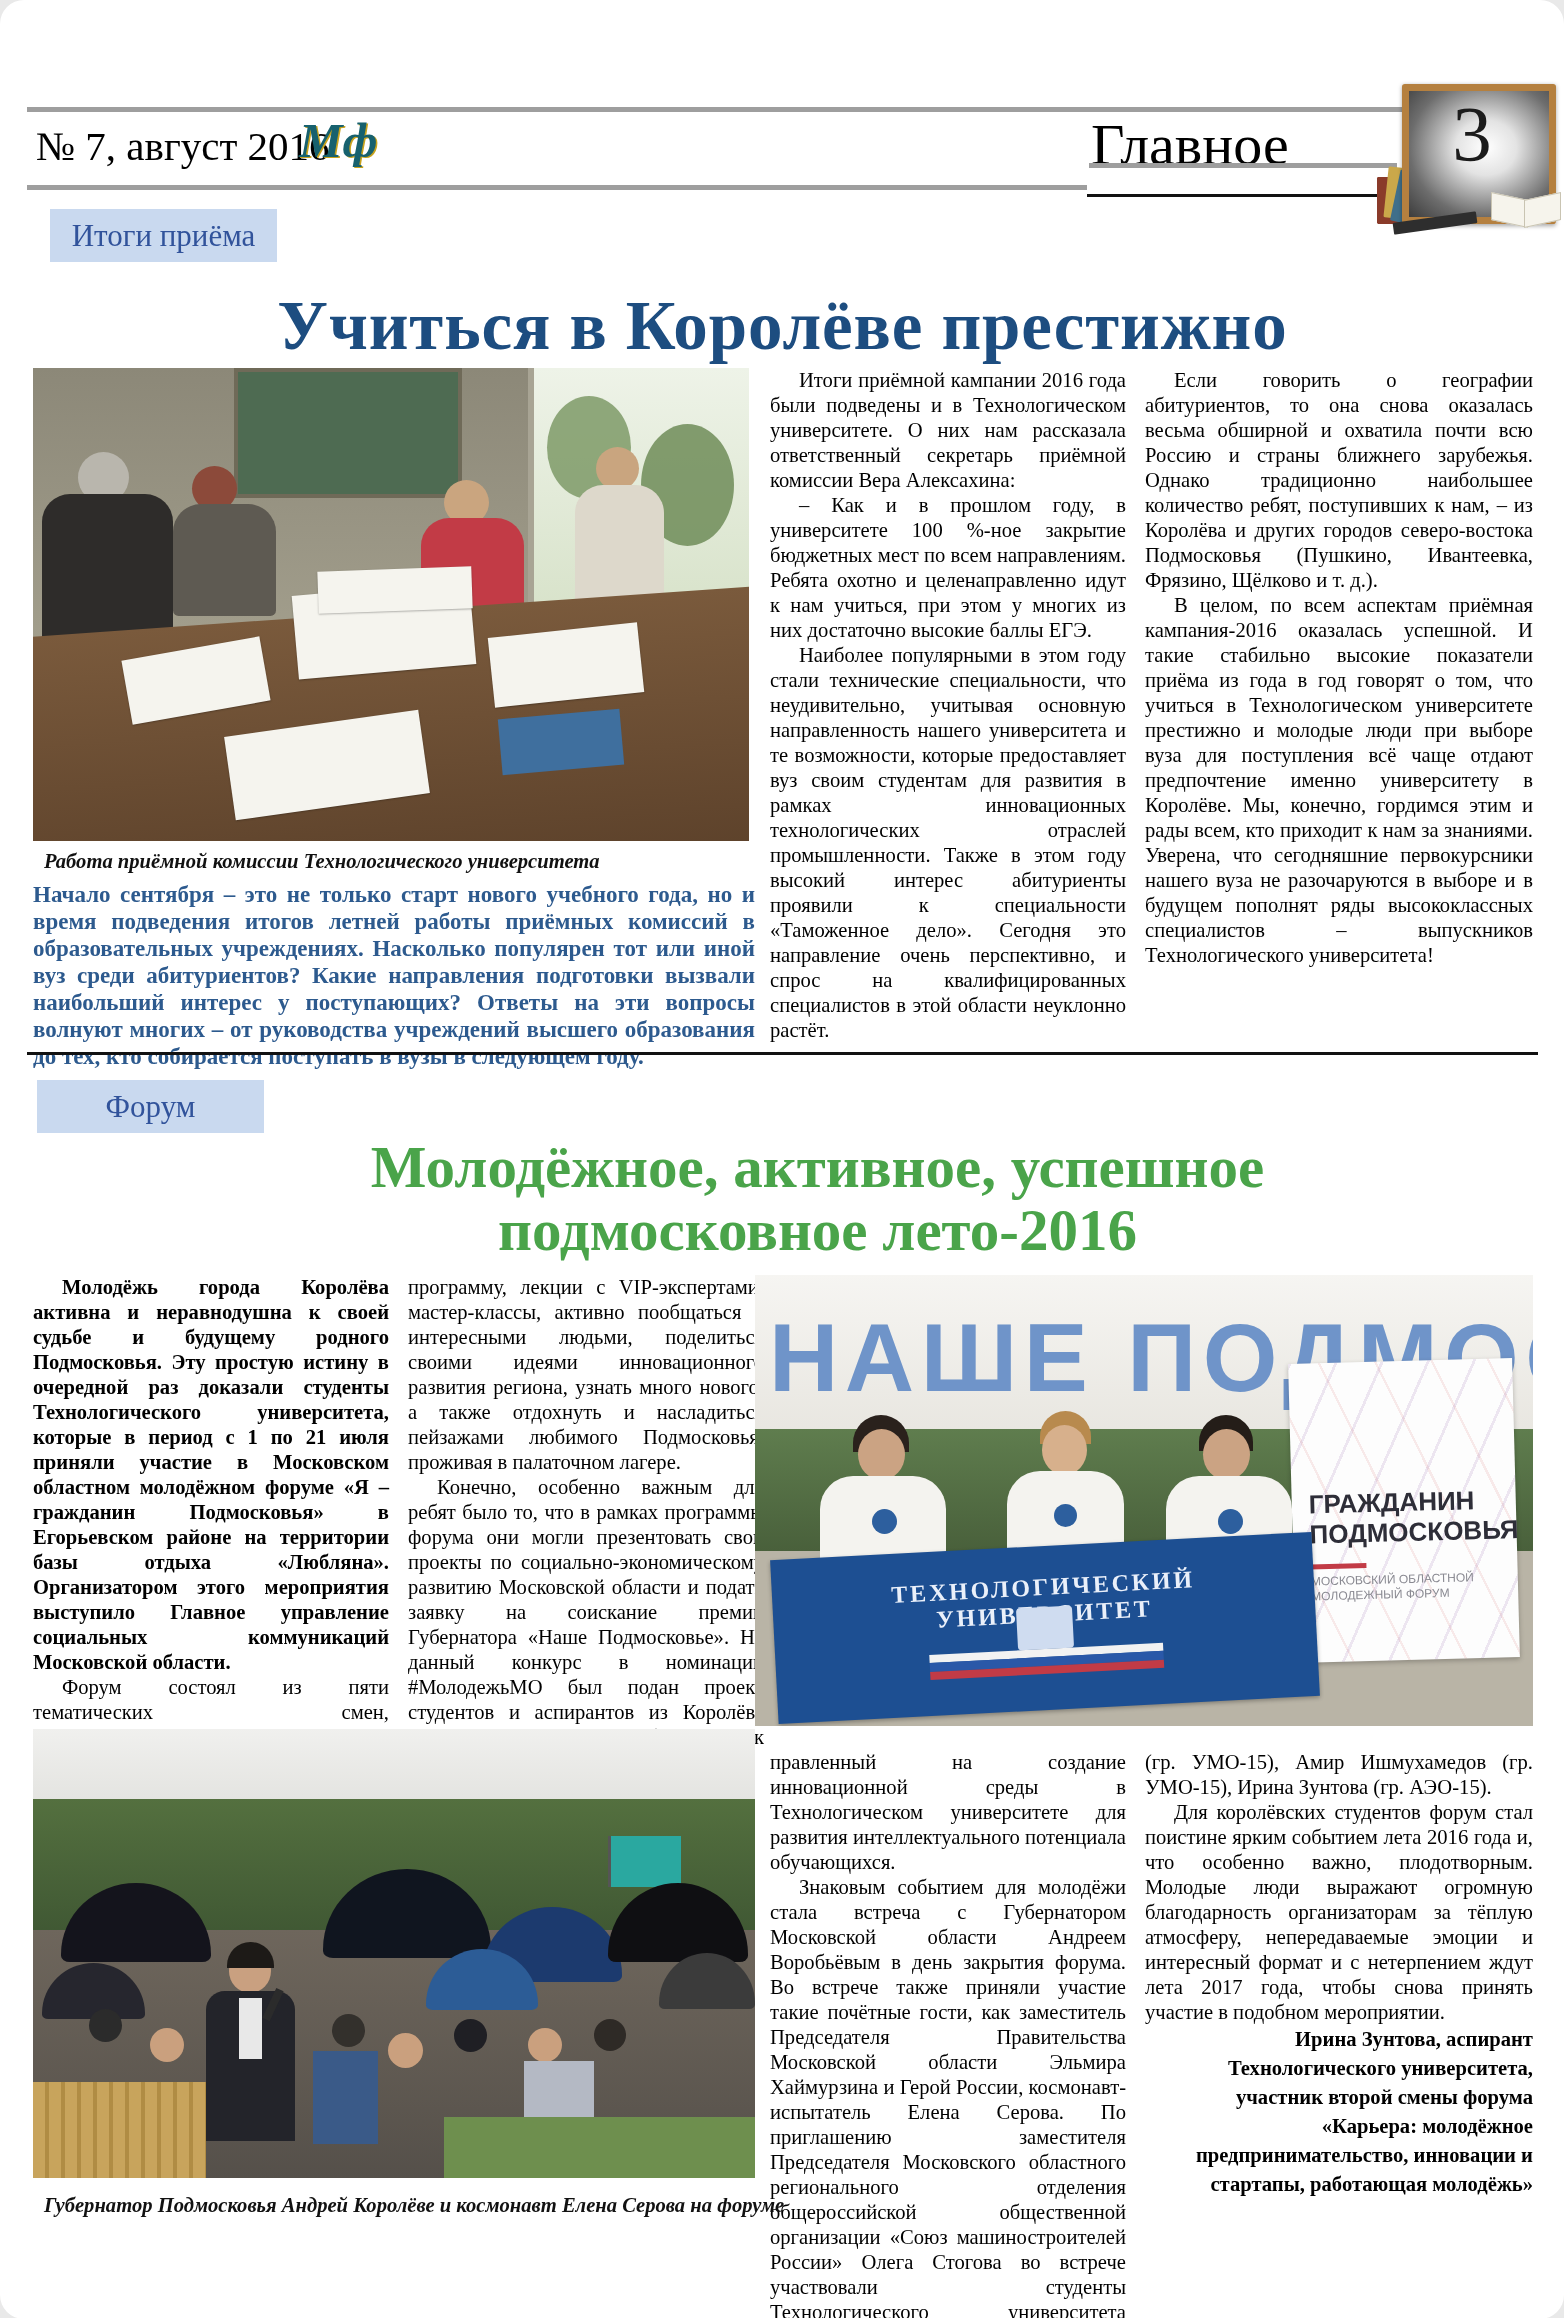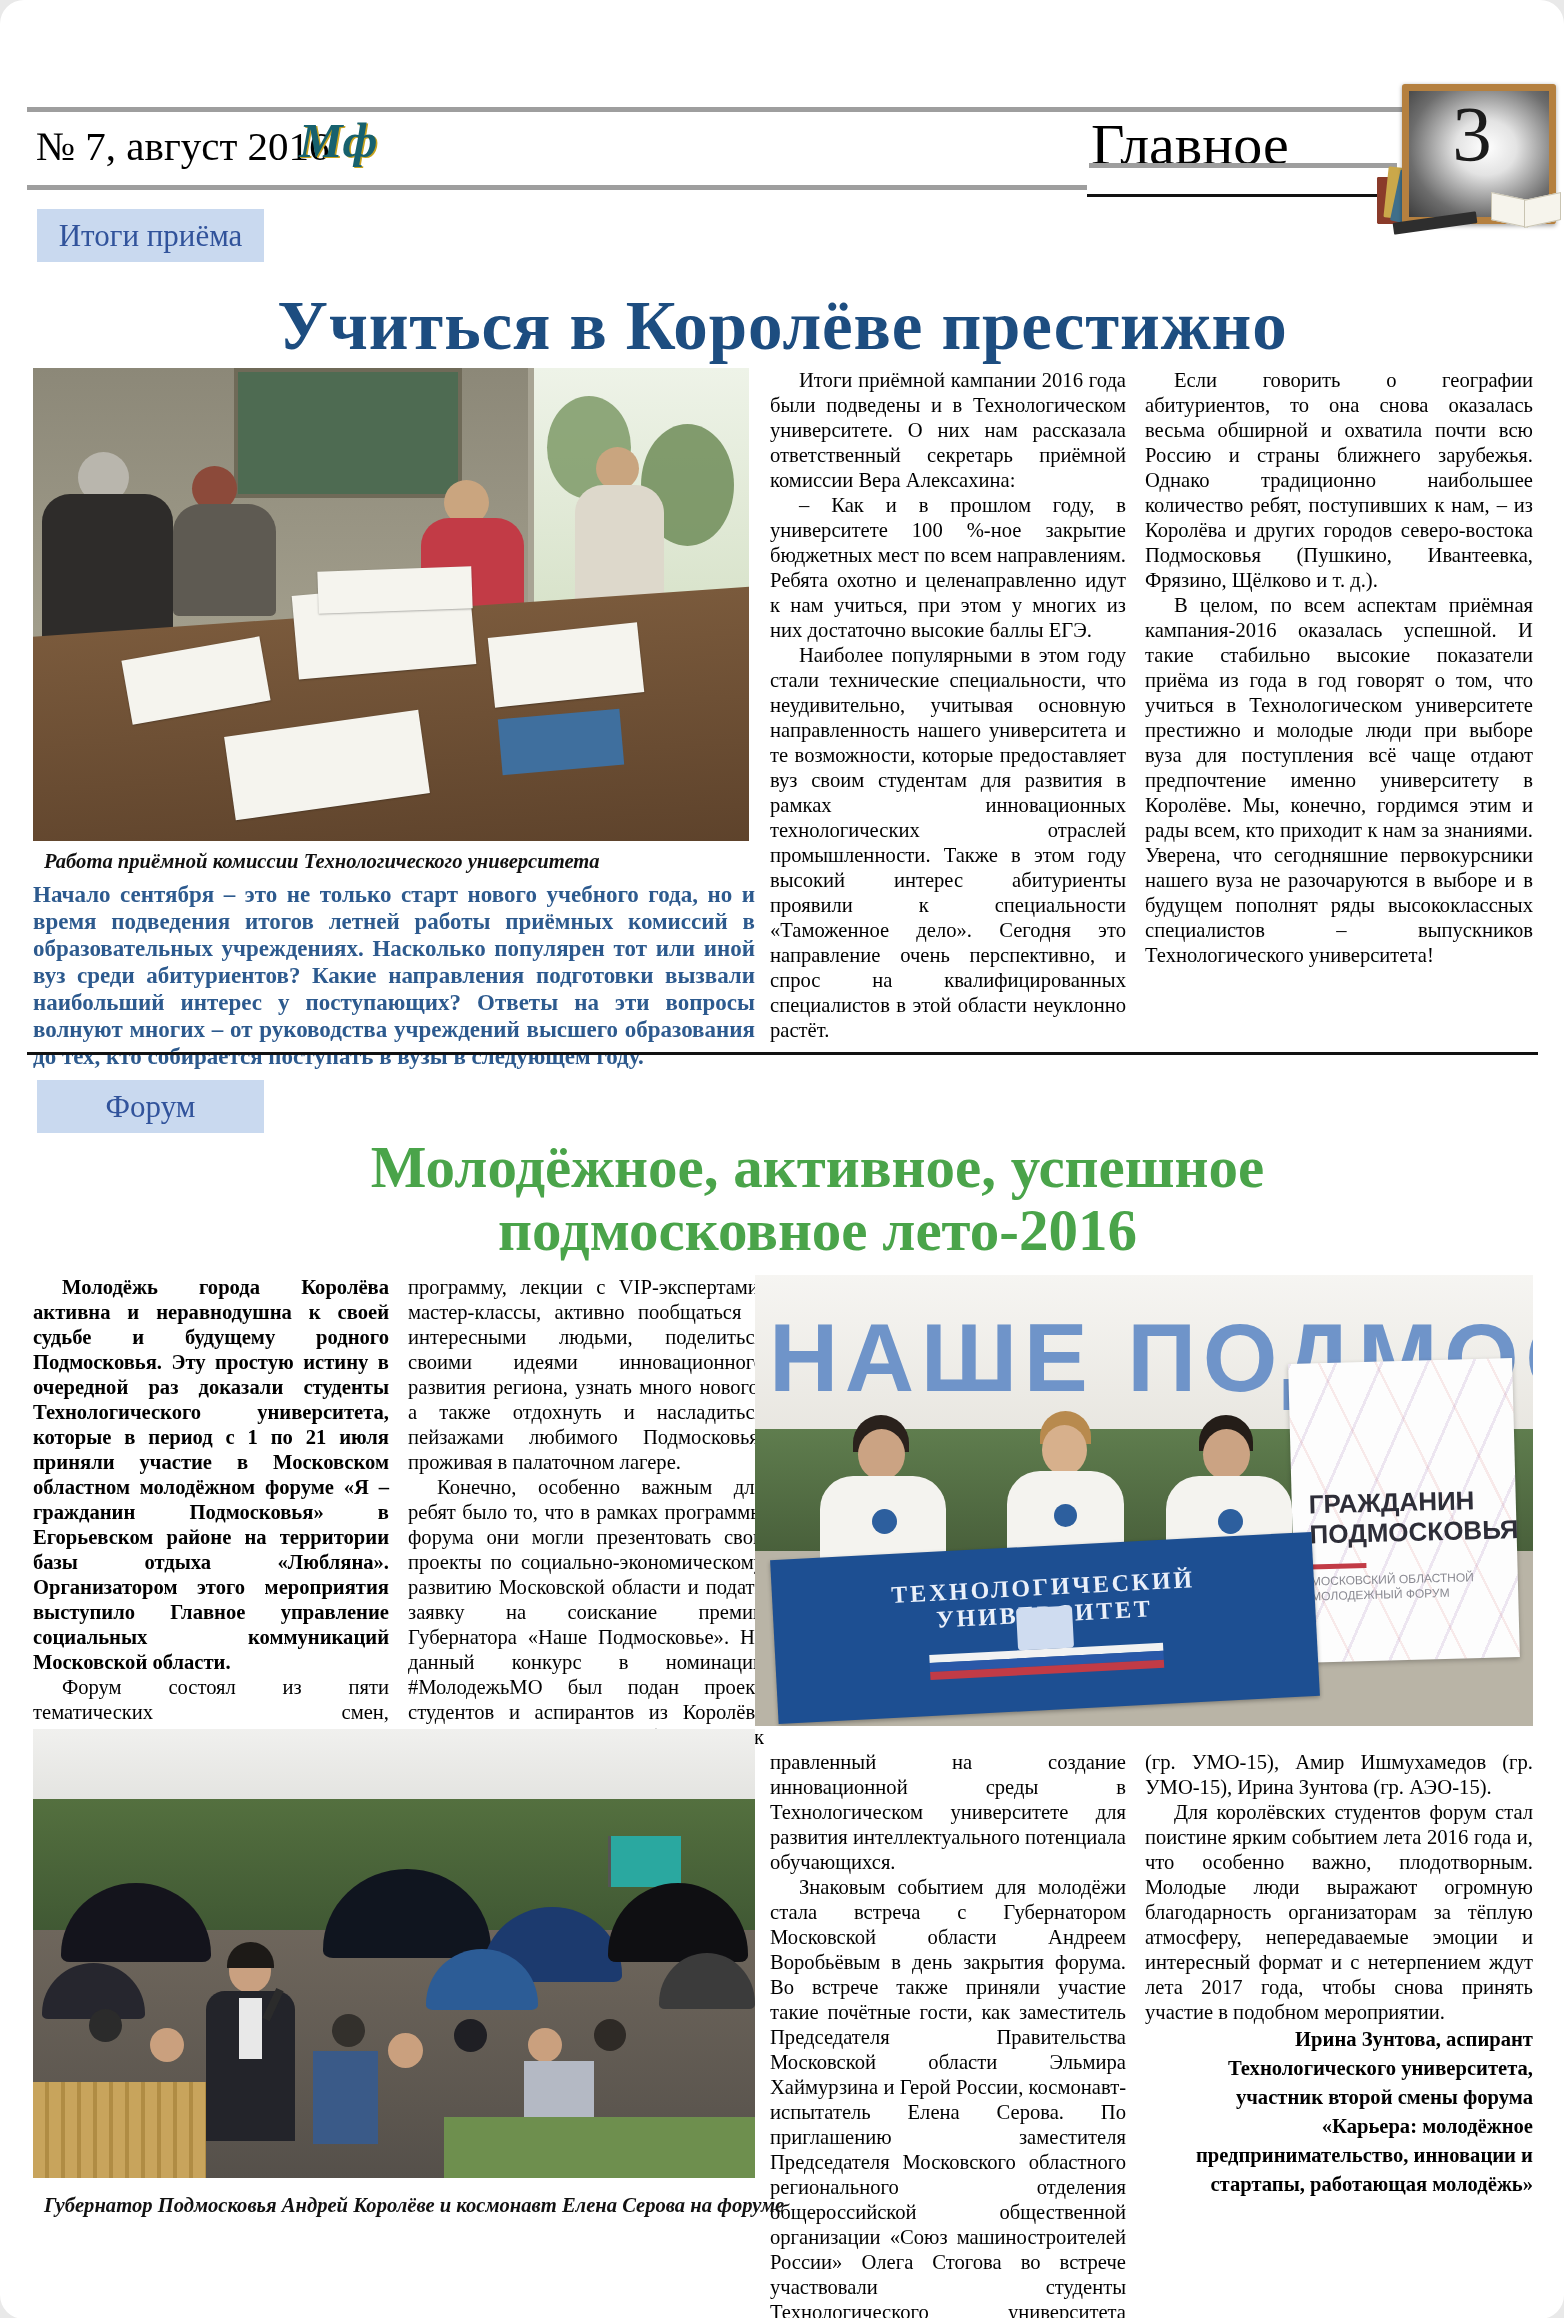--- a/index.html
+++ b/index.html
@@ -108,21 +108,21 @@
   <div class="board-wrap">
     <div class="stackbook" style="left:2.8px;top:98px;width:33px;height:47px;background:#8a3b2a;"></div>
     <div class="stackbook" style="left:12px;top:89px;width:33px;height:51px;background:#caa84a;transform:rotate(6deg);"></div>
     <div class="stackbook" style="left:20.6px;top:93px;width:30px;height:52px;background:#3f6f8a;transform:rotate(12deg);"></div>
     <div class="board"></div>
     <div class="board-num">3</div>
     <div class="openbook"></div>
     <div class="stackbook" style="left:18.7px;top:138px;width:84px;height:12px;background:#2e2e2e;transform:rotate(-8deg);"></div>
   </div>
 
-  <div class="kicker" style="top:209px;">Итоги приёма</div>
+  <div class="kicker" style="top:209px;margin-left:13px;">Итоги приёма</div>
   <div class="headline1">Учиться в Королёве престижно</div>
 
   <div class="photo" style="left:33px;top:368px;width:716px;height:473px;">
     <div class="ph p1-wall"></div>
     <div class="ph p1-window"></div>
     <div class="ph p1-tree" style="left:514px;top:28px;width:84px;height:103px;"></div>
     <div class="ph p1-tree" style="left:608px;top:56px;width:93px;height:122px;background:#6f8c58;"></div>
     <div class="ph p1-board"></div>
 
     <div class="ph p1-head" style="left:45px;top:84px;width:51px;height:51px;background:#b9b6ad;"></div>

